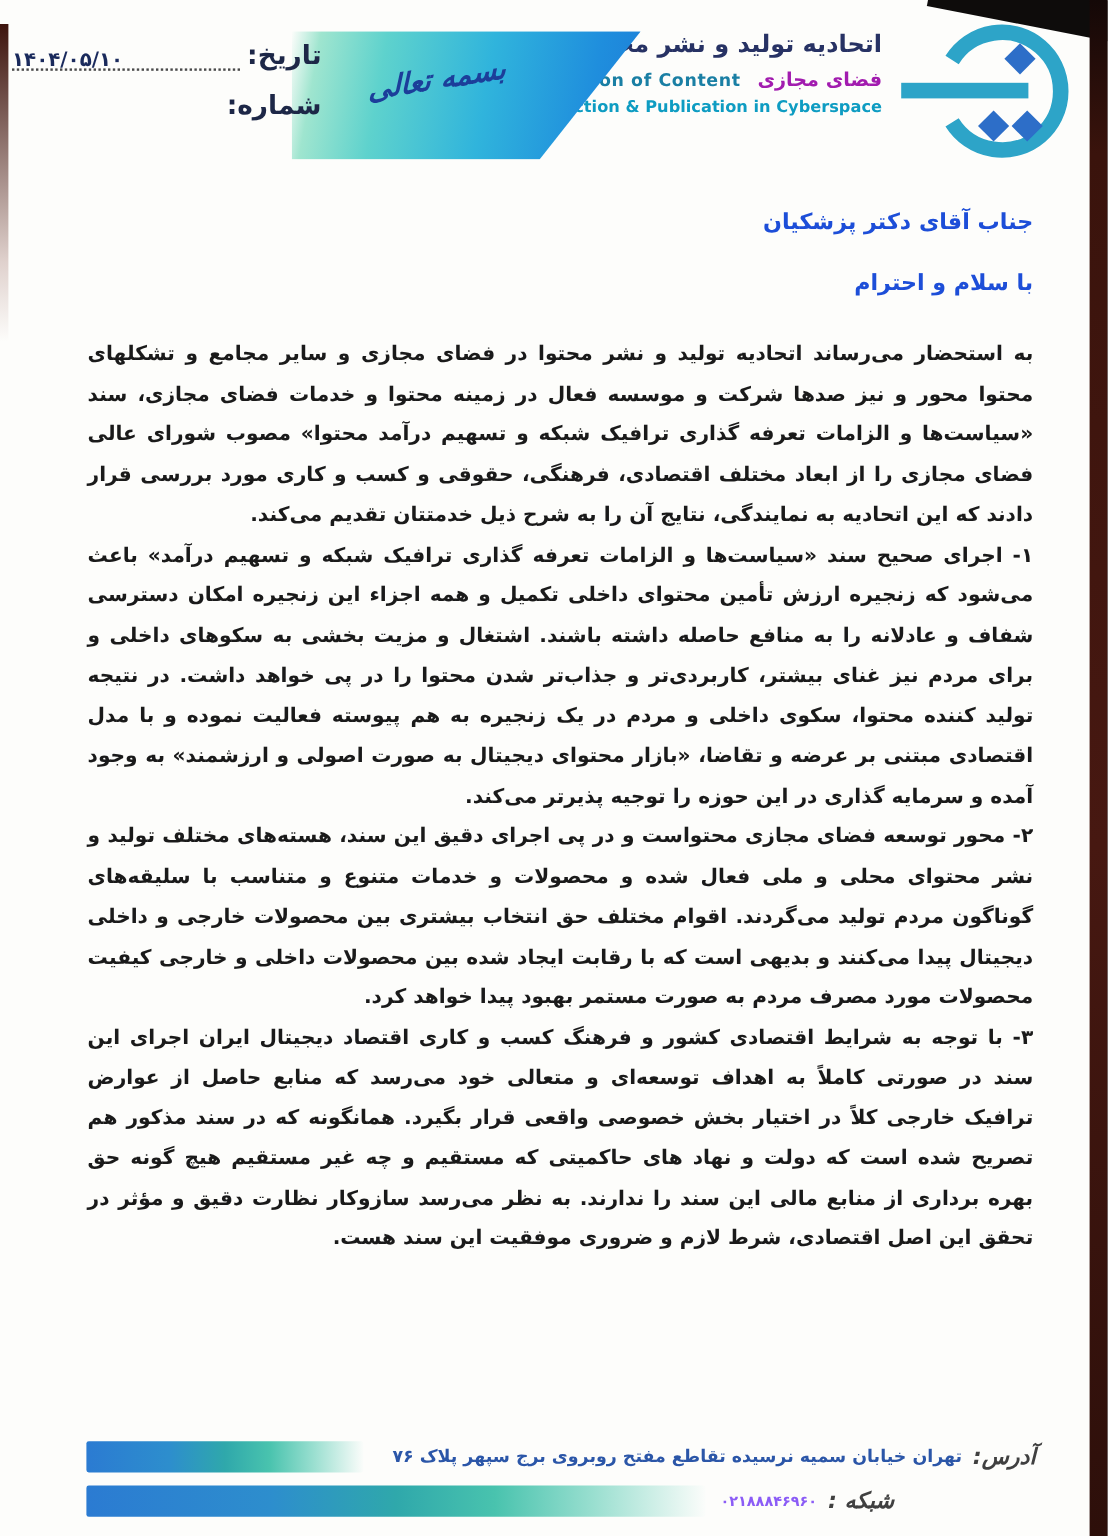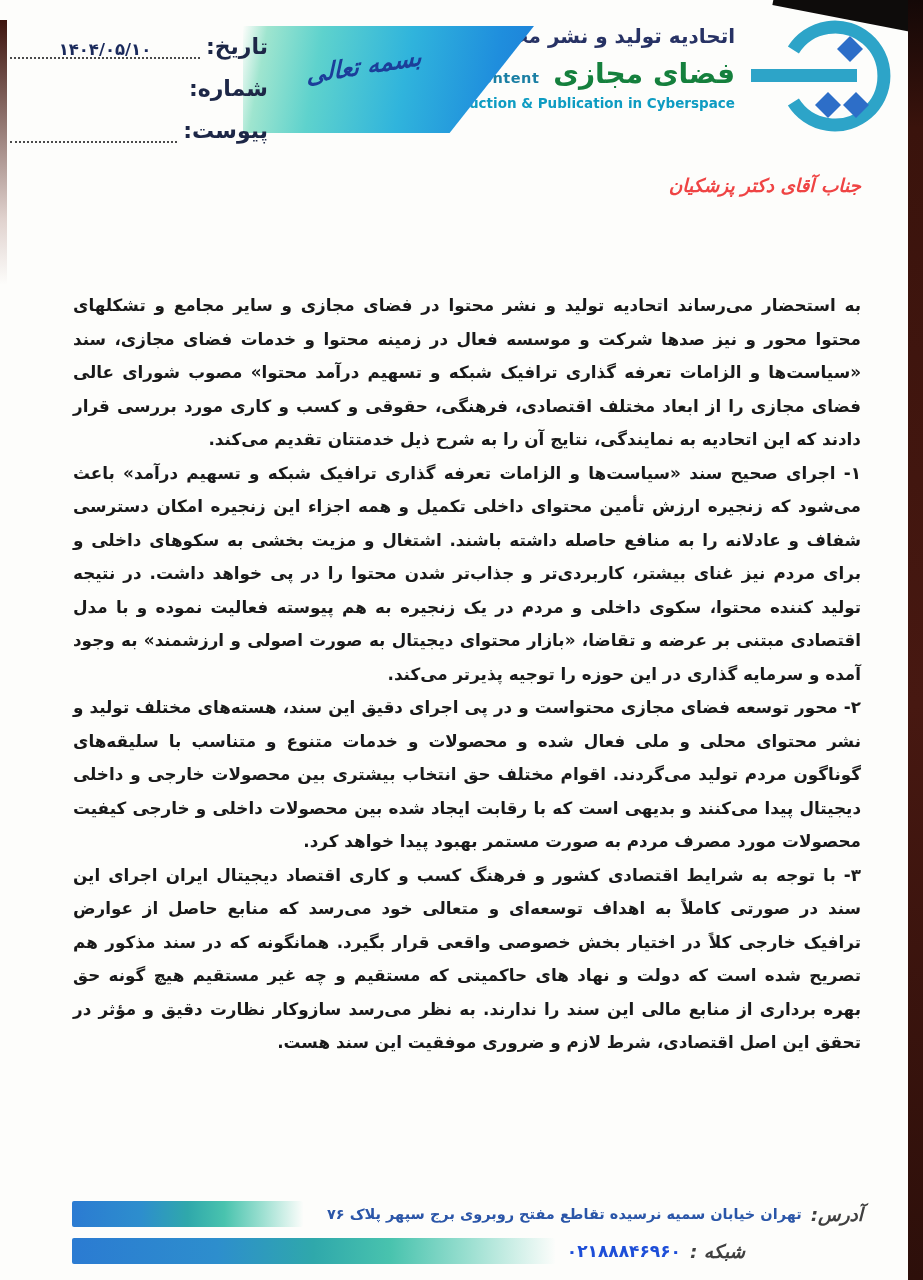--- a/index.html
+++ b/index.html
@@ -15,51 +15,51 @@
     background:linear-gradient(to bottom,#3d140d,#6b241733 75%,transparent); }
   .corner-black { position:absolute; top:-12px; right:-16px; width:165px; height:33px;
     background:#0e0c0b; transform:rotate(11deg); }
 
   
   .logo { position:absolute; top:12px; right:22px; width:152px; height:138px; }
 
   .orgname { position:absolute; top:24px; right:188px; direction:rtl; text-align:right; }
   .org-fa1 { font-size:20px; font-weight:bold; color:#273264; white-space:nowrap; }
   .org-row2 { display:flex; align-items:baseline; gap:14px; margin-top:9px; }
-  .org-fa2 { font-size:28px; font-weight:bold; color:#15803d; white-space:nowrap; }
+  .org-fa2 { font-size:16px; font-weight:bold; color:#a21caf; white-space:nowrap; }
   .org-en1 { font-size:14.5px; font-weight:bold; color:#1a7fa4; direction:ltr; white-space:nowrap; letter-spacing:.5px; }
   .org-en2 { margin-top:5px; font-size:13.5px; font-weight:bold; color:#0e9cc2; direction:ltr; white-space:nowrap; }
 
   .banner { position:absolute; top:26px; left:243px; width:291px; height:107px;
     clip-path:polygon(0 0,100% 0,71% 100%,0 100%);
     background:linear-gradient(100deg, rgba(235,250,245,0) 0%, #9fe5cf 8%, #5ed2cd 26%, #30b4dc 55%, #1f8edd 84%, #1d7fd8 100%); }
   .bismillah { position:absolute; top:52px; left:306px; transform:rotate(-9deg) skewX(-8deg);
     font-size:24px; font-weight:bold; font-style:italic; color:#1c3e9a; white-space:nowrap; }
 
   .fields { position:absolute; top:30px; left:10px; width:258px; direction:rtl; }
   .field-row { display:flex; align-items:flex-end; height:29px; margin-bottom:13px; }
   .field-label { font-weight:bold; font-size:22px; color:#1d2747; margin-left:6px; white-space:nowrap; }
-  .field-line { flex:1; border-bottom:2.5px dotted #4a4a4a; text-align:center; height:23px; }
+  .field-line { flex:1; border-bottom:2.5px dotted #4a4a4a; text-align:left; height:23px; }
   .field-value { position:relative; top:6px; font-weight:bold; font-size:16.5px; color:#1a2a5c; letter-spacing:1.5px; white-space:nowrap; }
 
   
   .salutation { position:absolute; top:160px; right:62px; direction:rtl; text-align:right;
-    font-weight:bold; font-size:18.5px; color:#ef4444; line-height:51px;font-style:italic; }
-  .letter-body { position:absolute; top:289px; right:62px; left:73px; direction:rtl;
+    font-weight:bold; font-size:18.5px; color:#1d4ed8; line-height:51px; }
+  .letter-body { position:absolute; top:278px; right:62px; left:73px; direction:rtl;
     text-align:justify; font-weight:bold; font-size:16.8px; color:#1a1a1a; line-height:33.5px; }
   .letter-body p { margin:0; }
   .letter-body p + p { }
 
   
   .footer { position:absolute; left:72px; right:60px; top:1199px; direction:rtl; }
   .f-row { display:flex; align-items:center; height:30px; }
   .f-row2 { margin-top:7px; padding-right:118px; }
   .f-label { font-weight:bold; font-size:18.5px; color:#404040; margin-left:9px; white-space:nowrap;font-style:italic; }
   .f-value-addr { font-weight:bold; font-size:14.5px; color:#2b56a8; margin-left:24px; white-space:nowrap; }
-  .f-value-phone { font-weight:bold; font-size:17px; color:#1d4ed8; margin-left:12px; letter-spacing:1px; white-space:nowrap; }
+  .f-value-phone { font-weight:bold; font-size:12px; color:#8b5cf6; margin-left:12px; letter-spacing:1px; white-space:nowrap; }
   .f-bar { flex:1; height:26px; border-radius:2px;
     background:linear-gradient(to right,#2b7bd2 0%,#2d8ecd 30%,#2fa8ab 50%,#49c3ae 66%,#9adfd0 82%,rgba(240,250,248,.12) 100%); }
 </style>
 </head>
 <body>
 
 <div class="page">
 
   <div>
 
@@ -86,31 +86,26 @@
     <div class="fields">
       <div class="field-row">
         <span class="field-label">تاریخ:</span>
         <span class="field-line">
           <span class="field-value">۱۴۰۴/۰۵/۱۰</span>
         </span>
       </div>
       <div class="field-row">
         <span class="field-label">شماره:</span>
       </div>
-      <div class="field-row">
-        <span class="field-label">پیوست:</span>
-        <span class="field-line">
-          <span class="field-value"></span>
-        </span>
-      </div>
     </div>
   </div>
 
   <div class="salutation">
     <div>جناب آقای دکتر پزشکیان</div>
+    <div>با سلام و احترام</div>
   </div>
 
   <div class="letter-body">
     <p>به استحضار می‌رساند اتحادیه تولید و نشر محتوا در فضای مجازی و سایر مجامع و تشکلهای محتوا محور و نیز صدها شرکت و موسسه فعال در زمینه محتوا و خدمات فضای مجازی، سند «سیاست‌ها و الزامات تعرفه گذاری ترافیک شبکه و تسهیم درآمد محتوا» مصوب شورای عالی فضای مجازی را از ابعاد مختلف اقتصادی، فرهنگی، حقوقی و کسب و کاری مورد بررسی قرار دادند که این اتحادیه به نمایندگی، نتایج آن را به شرح ذیل خدمتتان تقدیم می‌کند.</p>
     <p>۱- اجرای صحیح سند «سیاست‌ها و الزامات تعرفه گذاری ترافیک شبکه و تسهیم درآمد» باعث می‌شود که زنجیره ارزش تأمین محتوای داخلی تکمیل و همه اجزاء این زنجیره امکان دسترسی شفاف و عادلانه را به منافع حاصله داشته باشند. اشتغال و مزیت بخشی به سکوهای داخلی و برای مردم نیز غنای بیشتر، کاربردی‌تر و جذاب‌تر شدن محتوا را در پی خواهد داشت. در نتیجه تولید کننده محتوا، سکوی داخلی و مردم در یک زنجیره به هم پیوسته فعالیت نموده و با مدل اقتصادی مبتنی بر عرضه و تقاضا، «بازار محتوای دیجیتال به صورت اصولی و ارزشمند» به وجود آمده و سرمایه گذاری در این حوزه را توجیه پذیرتر می‌کند.</p>
     <p>۲- محور توسعه فضای مجازی محتواست و در پی اجرای دقیق این سند، هسته‌های مختلف تولید و نشر محتوای محلی و ملی فعال شده و محصولات و خدمات متنوع و متناسب با سلیقه‌های گوناگون مردم تولید می‌گردند. اقوام مختلف حق انتخاب بیشتری بین محصولات خارجی و داخلی دیجیتال پیدا می‌کنند و بدیهی است که با رقابت ایجاد شده بین محصولات داخلی و خارجی کیفیت محصولات مورد مصرف مردم به صورت مستمر بهبود پیدا خواهد کرد.</p>
     <p>۳- با توجه به شرایط اقتصادی کشور و فرهنگ کسب و کاری اقتصاد دیجیتال ایران اجرای این سند در صورتی کاملاً به اهداف توسعه‌ای و متعالی خود می‌رسد که منابع حاصل از عوارض ترافیک خارجی کلاً در اختیار بخش خصوصی واقعی قرار بگیرد. همانگونه که در سند مذکور هم تصریح شده است که دولت و نهاد های حاکمیتی که مستقیم و چه غیر مستقیم هیچ گونه حق بهره برداری از منابع مالی این سند را ندارند. به نظر می‌رسد سازوکار نظارت دقیق و مؤثر در تحقق این اصل اقتصادی، شرط لازم و ضروری موفقیت این سند هست.</p>
   </div>
 
   <div class="footer">

